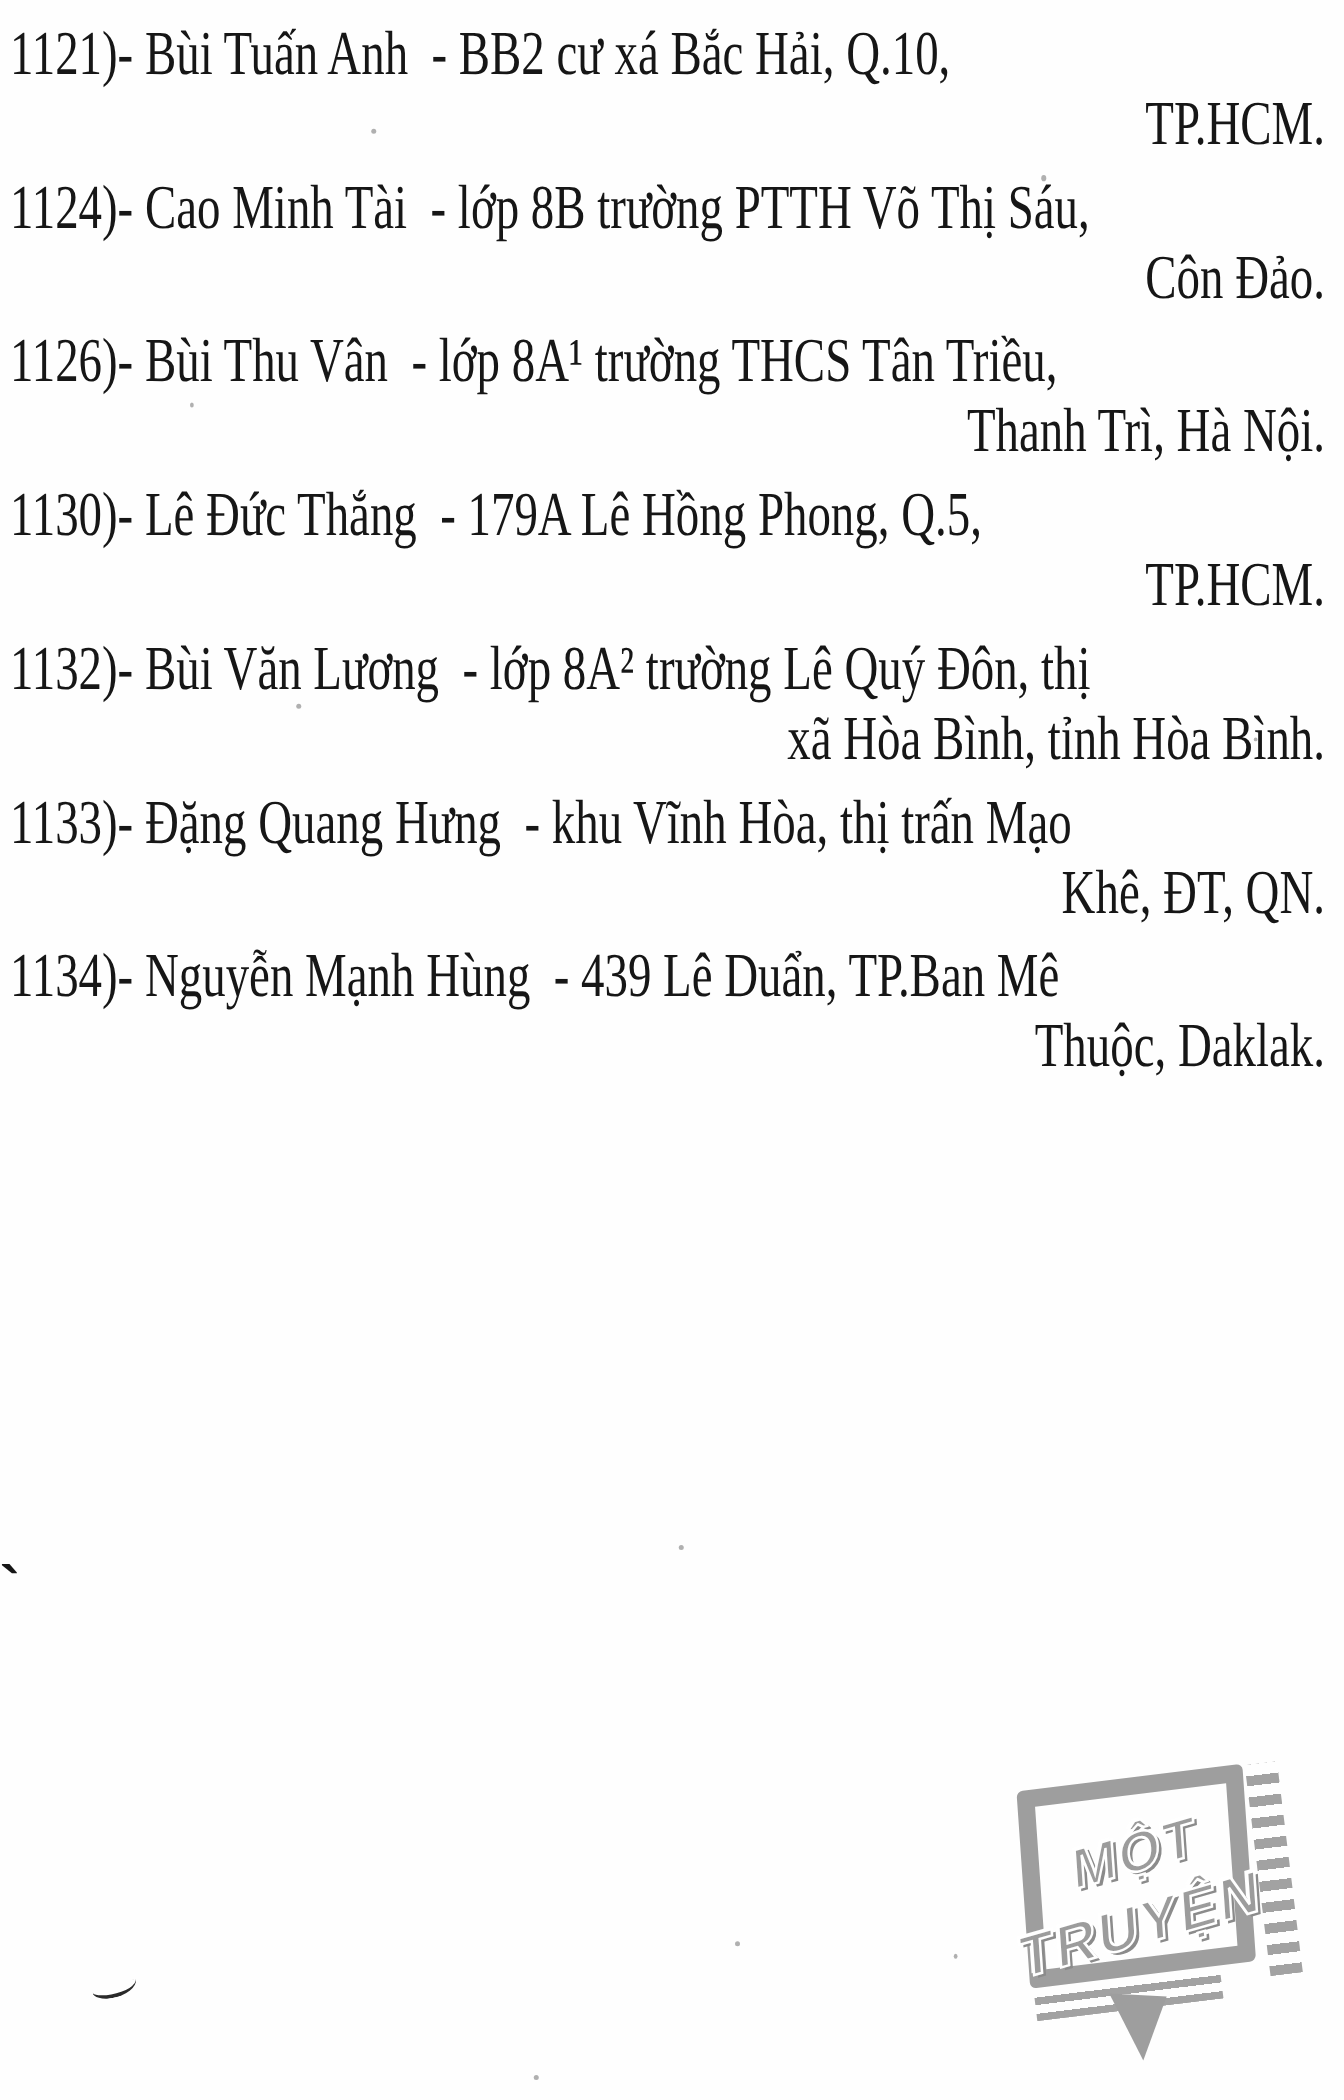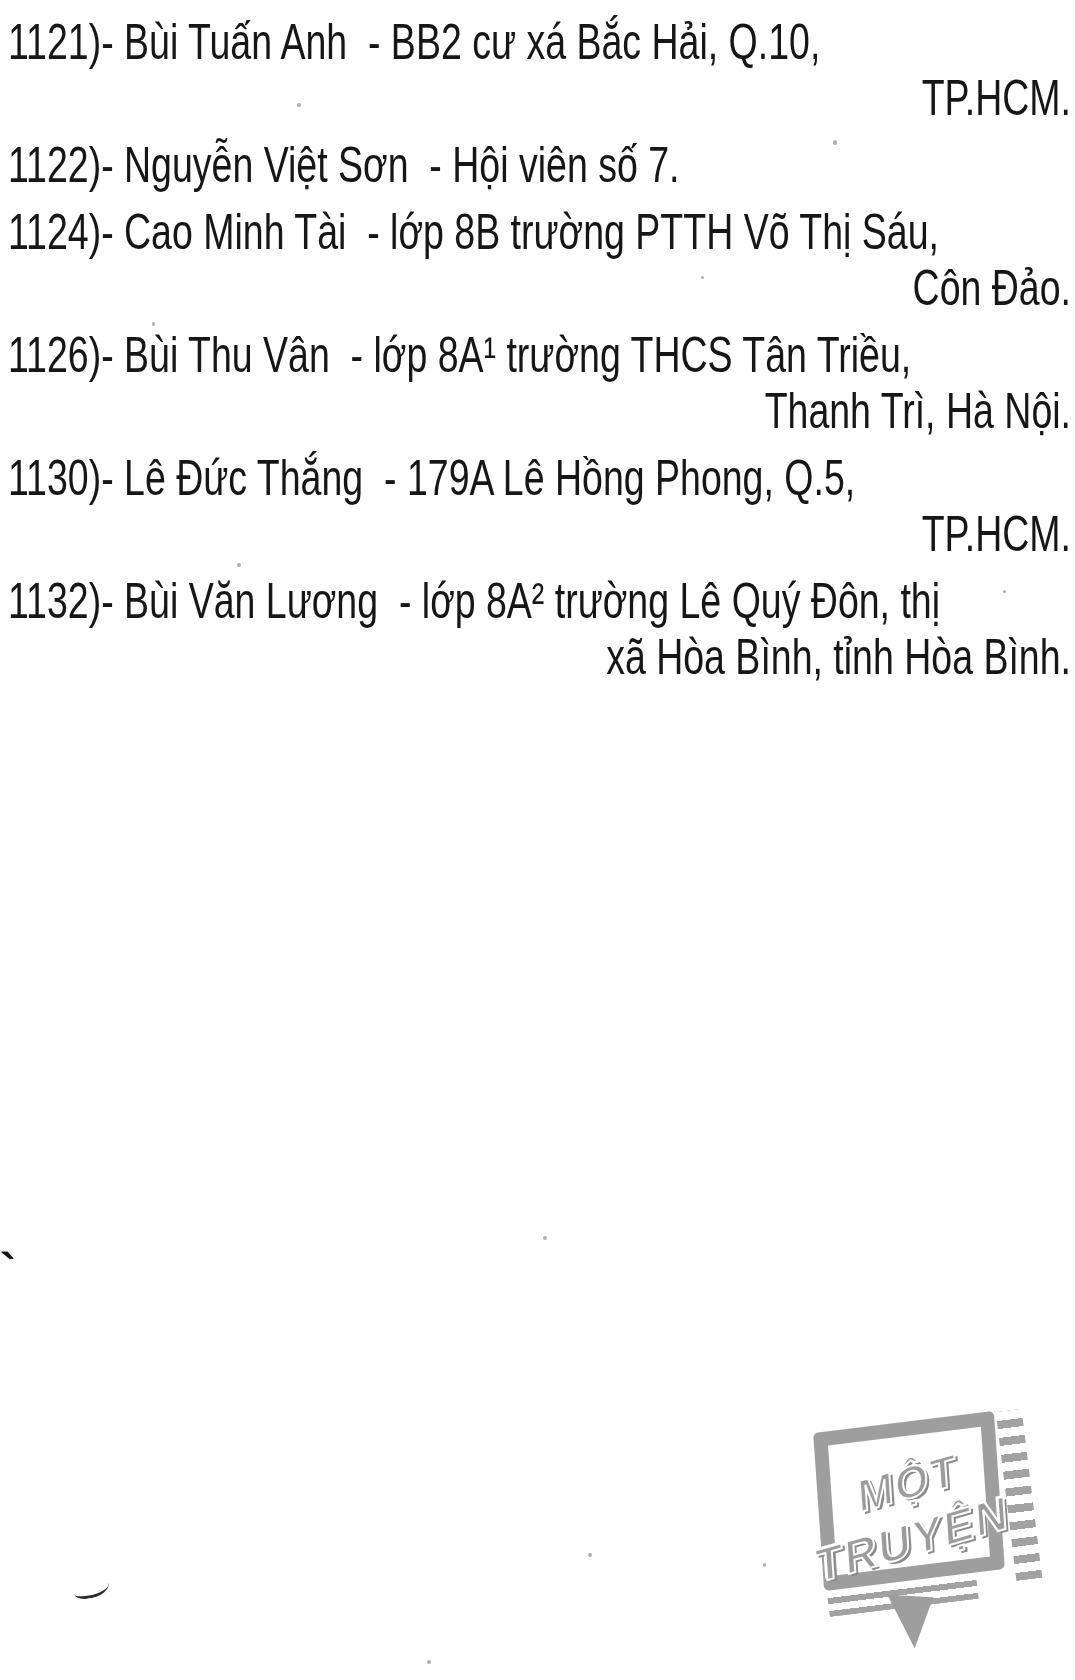--- a/index.html
+++ b/index.html
@@ -7,21 +7,22 @@
   body {
     position:relative;
     background:#fefefe;
     color:#161616;
     font-family:"Liberation Sans","DejaVu Sans",sans-serif;
     overflow:hidden;
   }
   .page {
     position:relative;
     z-index:2;
-    padding:14px 4px 0 8px;
+    padding:14px 15px 0 8px;
+    font-family:Liberation Serif, serif;
   }
   .entry { margin-bottom:11px; }
   .line {
     display:block;
     white-space:pre;
     font-size:50px;
     height:56px;
     line-height:56px;
     letter-spacing:0px;
     font-stretch:condensed;
@@ -137,23 +138,20 @@
 <div class="speck" style="left:427px;top:1660px;width:4px;height:4px;"></div>
 <div class="speck" style="left:1003px;top:590px;width:3px;height:3px;"></div>
 
 <div class="page">
 
   <div class="entry">
     <span class="line first">1121)- Bùi Tuấn Anh  - BB2 cư xá Bắc Hải, Q.10,</span>
     <span class="line cont">TP.HCM.</span>
   </div>
 
-  <div class="entry">
-    <span class="line first">1122)- Nguyễn Việt Sơn  - Hội viên số 7.</span>
-  </div>
 
 
   <div class="entry">
     <span class="line first">1124)- Cao Minh Tài  - lớp 8B trường PTTH Võ Thị Sáu,</span>
     <span class="line cont">Côn Đảo.</span>
   </div>
 
 
   <div class="entry">
     <span class="line first">1126)- Bùi Thu Vân  - lớp 8A¹ trường THCS Tân Triều,</span>
@@ -167,15 +165,23 @@
     <span class="line first">1130)- Lê Đức Thắng  - 179A Lê Hồng Phong, Q.5,</span>
     <span class="line cont">TP.HCM.</span>
   </div>
 
 
   <div class="entry">
     <span class="line first">1132)- Bùi Văn Lương  - lớp 8A² trường Lê Quý Đôn, thị</span>
     <span class="line cont">xã Hòa Bình, tỉnh Hòa Bình.</span>
   </div>
 
+  <div class="entry">
+    <span class="line first">1133)- Đặng Quang Hưng  - khu Vĩnh Hòa, thị trấn Mạo</span>
+    <span class="line cont">Khê, ĐT, QN.</span>
+  </div>
 
+  <div class="entry">
+    <span class="line first">1134)- Nguyễn Mạnh Hùng  - 439 Lê Duẩn, TP.Ban Mê</span>
+    <span class="line cont">Thuộc, Daklak.</span>
+  </div>
 
 </div>
 
 </body></html>

